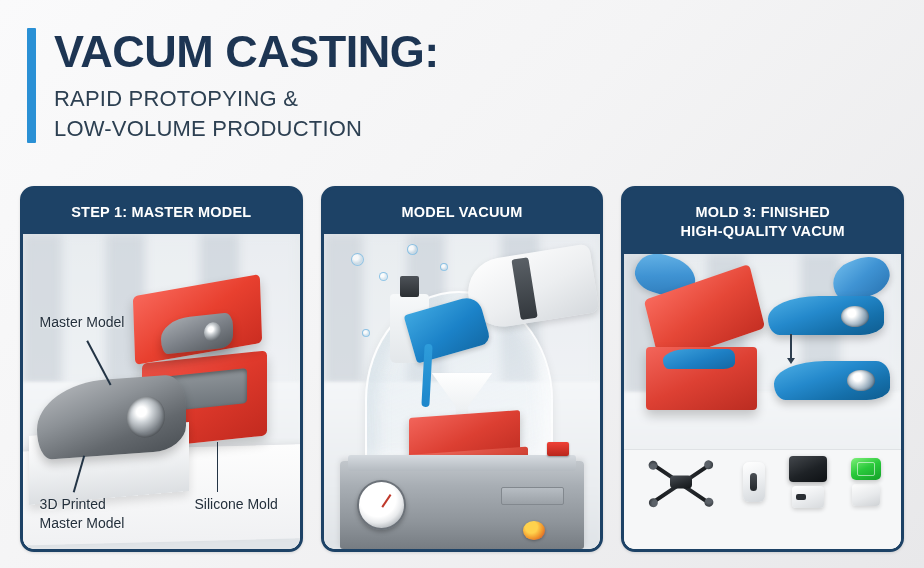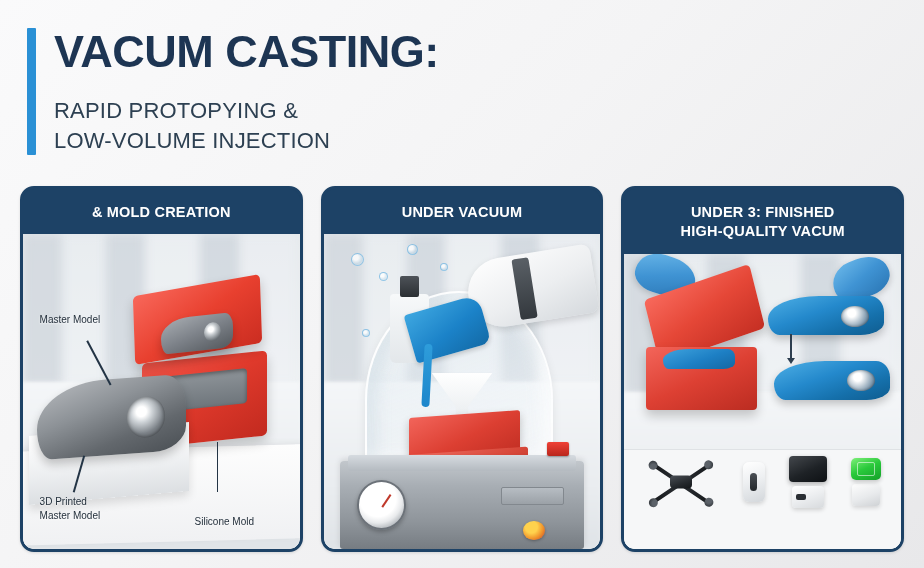--- a/index.html
+++ b/index.html
@@ -36,21 +36,21 @@
     line-height: 1.05;
     white-space: nowrap;
   }
   .subtitle-line {
     font-size: 22px;
     color: #2d4052;
     letter-spacing: 0.2px;
     line-height: 1.33;
     white-space: nowrap;
   }
-  .subtitle-1 { margin-top: 21px; }
+  .subtitle-1 { margin-top: 9px; }
 
   
   .panels {
     position: absolute;
     left: 20px; top: 186px;
     width: 884px; height: 366px;
     display: flex;
     gap: 18px;
   }
   .panel {
@@ -164,21 +164,21 @@
   }
   .p1-small-lamp .lens {
     position: absolute; right: 16%; top: 22%; width: 24%; height: 56%;
     border-radius: 50%;
     background: radial-gradient(circle at 40% 36%, #fff 0 16%, #c6cbcf 34%, #6e747a 70%, #474c51 100%);
   }
 
   
   .callout {
     position: absolute;
-    font-size: 10px;
+    font-size: 14px;
     color: #24303c;
     line-height: 1.35;
     white-space: pre-line;
     text-shadow: 0 1px 2px rgba(255,255,255,.9);
   }
   .lead-line { position: absolute; background: #233445; }
 
   
   .p2-dome {
     position: absolute; left: 15%; top: 18%; width: 68%; height: 56%;
@@ -430,29 +430,29 @@
 </head>
 <body>
 
 <div class="page">
 
   <div class="title-block">
     <div class="accent-bar"></div>
     <div class="title-text">
       <div class="main-title">VACUM CASTING:</div>
       <div class="subtitle-line subtitle-1">RAPID PROTOPYING &amp;</div>
-      <div class="subtitle-line">LOW-VOLUME INJECTION</div>
+      <div class="subtitle-line">LOW-VOLUME PRODUCTION</div>
     </div>
   </div>
 
   <div class="panels">
 
     <div class="panel">
       <div class="panel-header">
-        <div>&amp; MOLD CREATION</div>
+        <div>STEP 1: MASTER MODEL</div>
       </div>
       <div class="panel-body">
         <div class="scene"></div>
         <div class="p1-table"></div>
 
         <div class="mold-block p1-mold-base"></div>
         <div class="p1-mold-cavity"></div>
         <div class="mold-block p1-mold-lid"></div>
 
         <div class="headlamp p1-small-lamp">
@@ -464,28 +464,28 @@
           <div class="lens"></div>
         </div>
 
         <div class="callout" style="left:6%; top:25%;">Master Model</div>
         <div class="lead-line" style="left:27%; top:33%; width:1.5px; height:16%; transform:rotate(-28deg);"></div>
 
         <div class="callout" style="left:6%; top:83%;">3D Printed
 Master Model</div>
         <div class="lead-line" style="left:20%; top:70%; width:1.5px; height:12%; transform:rotate(16deg);"></div>
 
-        <div class="callout" style="left:62%; top:83%;margin-top:20px;">Silicone Mold</div>
+        <div class="callout" style="left:62%; top:83%;">Silicone Mold</div>
         <div class="lead-line" style="left:70%; top:66%; width:1.5px; height:16%;"></div>
       </div>
     </div>
 
     <div class="panel">
       <div class="panel-header">
-        <div>UNDER VACUUM</div>
+        <div>MODEL VACUUM</div>
       </div>
       <div class="panel-body">
         <div class="scene"></div>
 
         <div class="bubble" style="left:10%; top:6%;  width:13px; height:13px;"></div>
         <div class="bubble" style="left:20%; top:12%; width:9px;  height:9px;"></div>
         <div class="bubble" style="left:30%; top:3%;  width:11px; height:11px;"></div>
         <div class="bubble" style="left:42%; top:9%;  width:8px;  height:8px;"></div>
         <div class="bubble" style="left:58%; top:14%; width:10px; height:10px;"></div>
         <div class="bubble" style="left:70%; top:22%; width:12px; height:12px;"></div>
@@ -512,21 +512,21 @@
           <div class="p2-gauge"></div>
           <div class="p2-redbtn"></div>
           <div class="p2-plate"></div>
           <div class="p2-knob"></div>
         </div>
       </div>
     </div>
 
     <div class="panel">
       <div class="panel-header">
-        <div>UNDER 3: FINISHED</div>
+        <div>MOLD 3: FINISHED</div>
         <div>HIGH-QUALITY VACUM</div>
       </div>
       <div class="panel-body">
         <div class="scene"></div>
 
         <div class="p3-top">
           <div class="glove glove-1"></div>
           <div class="glove glove-2"></div>
 
           <div class="p3-mold-lid"></div>

